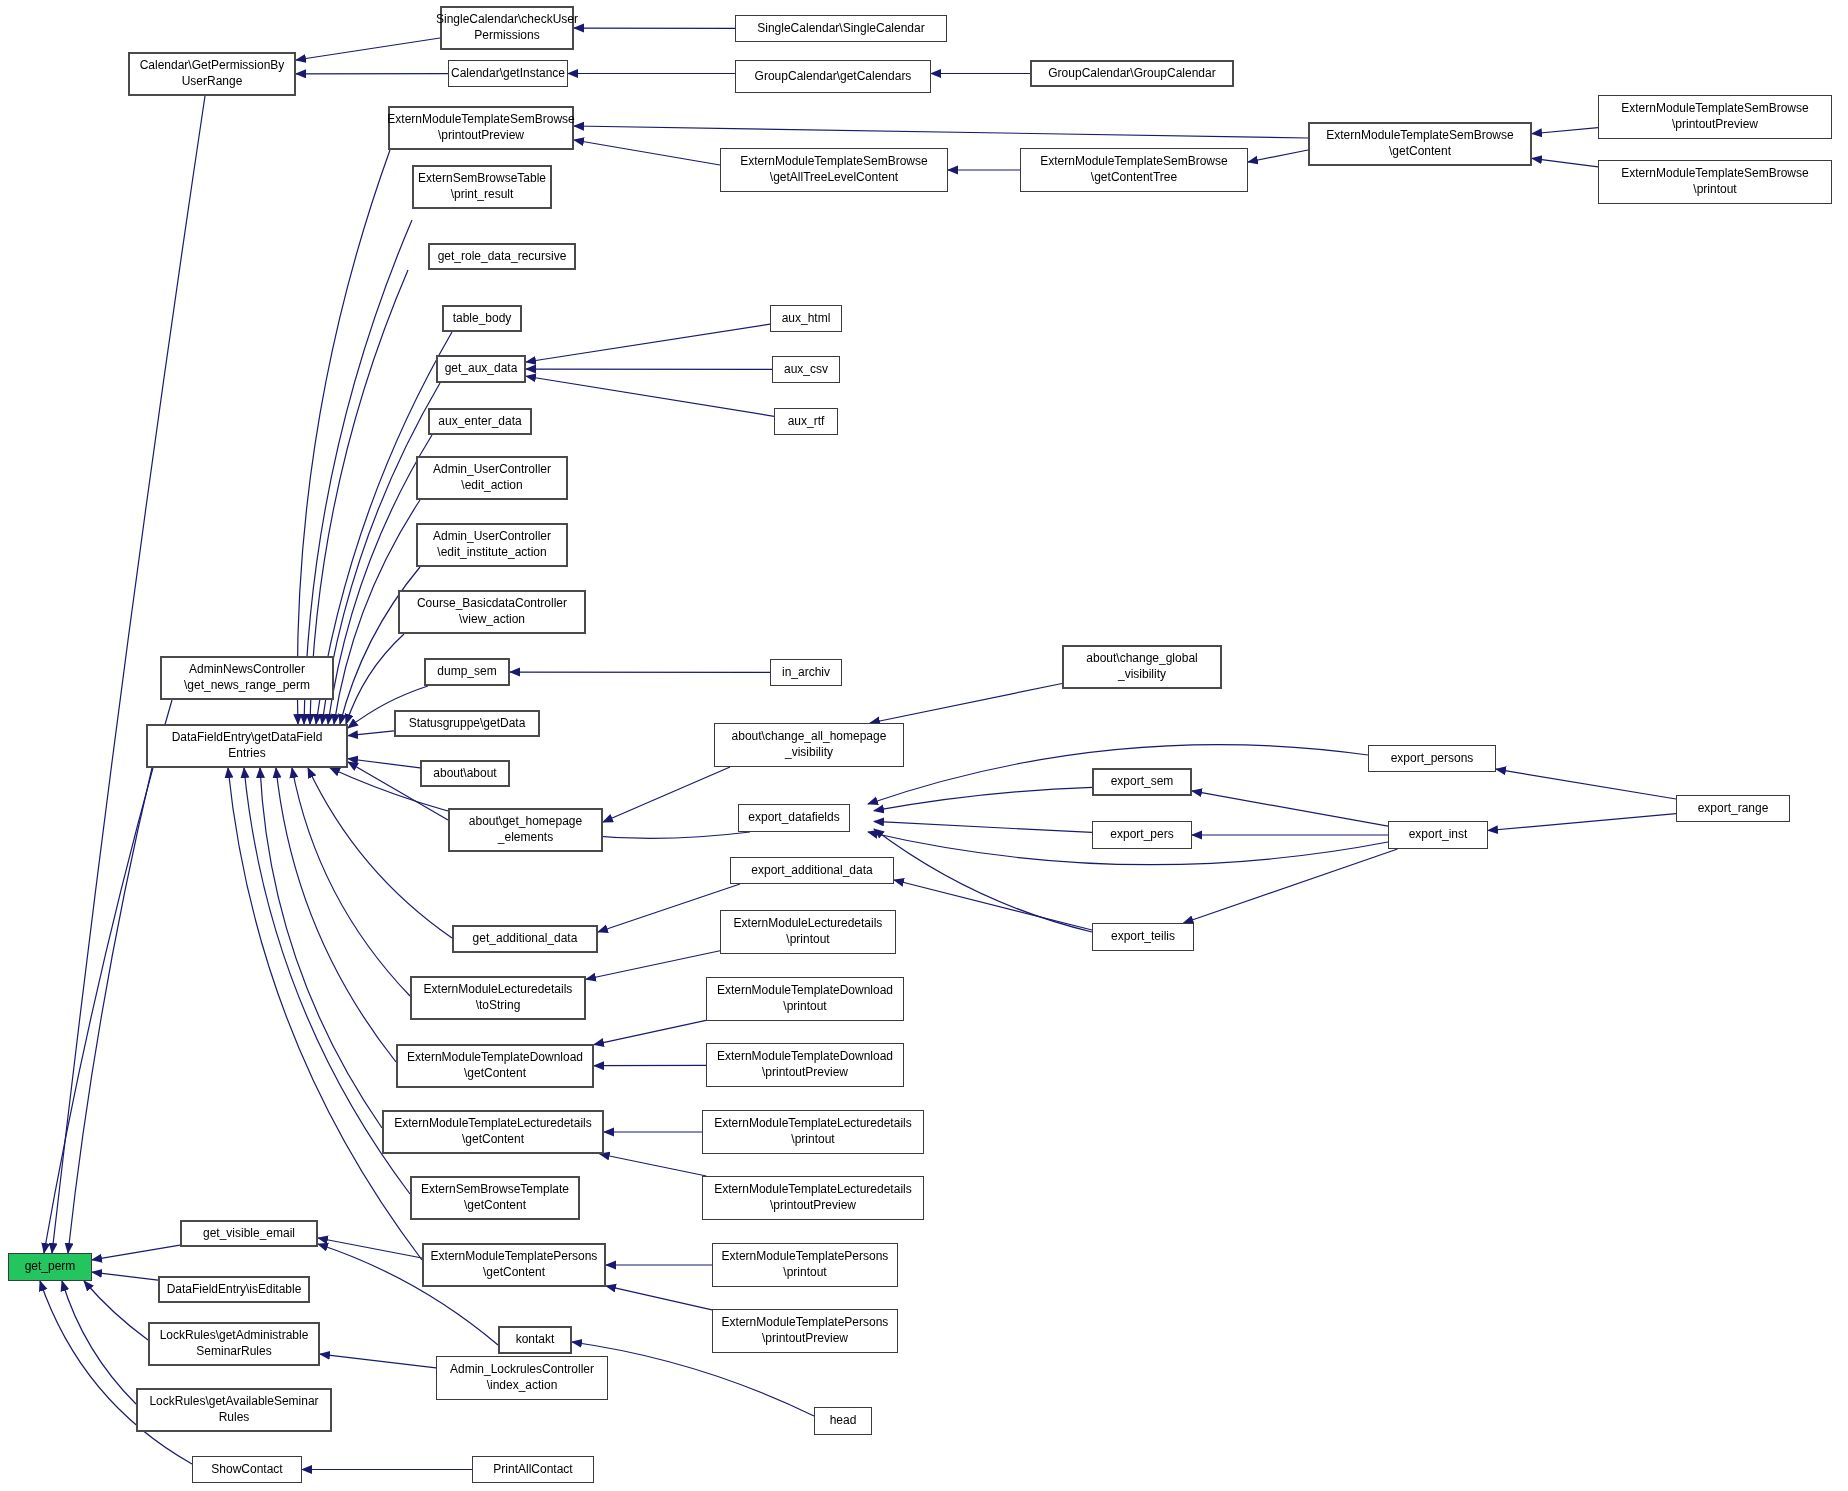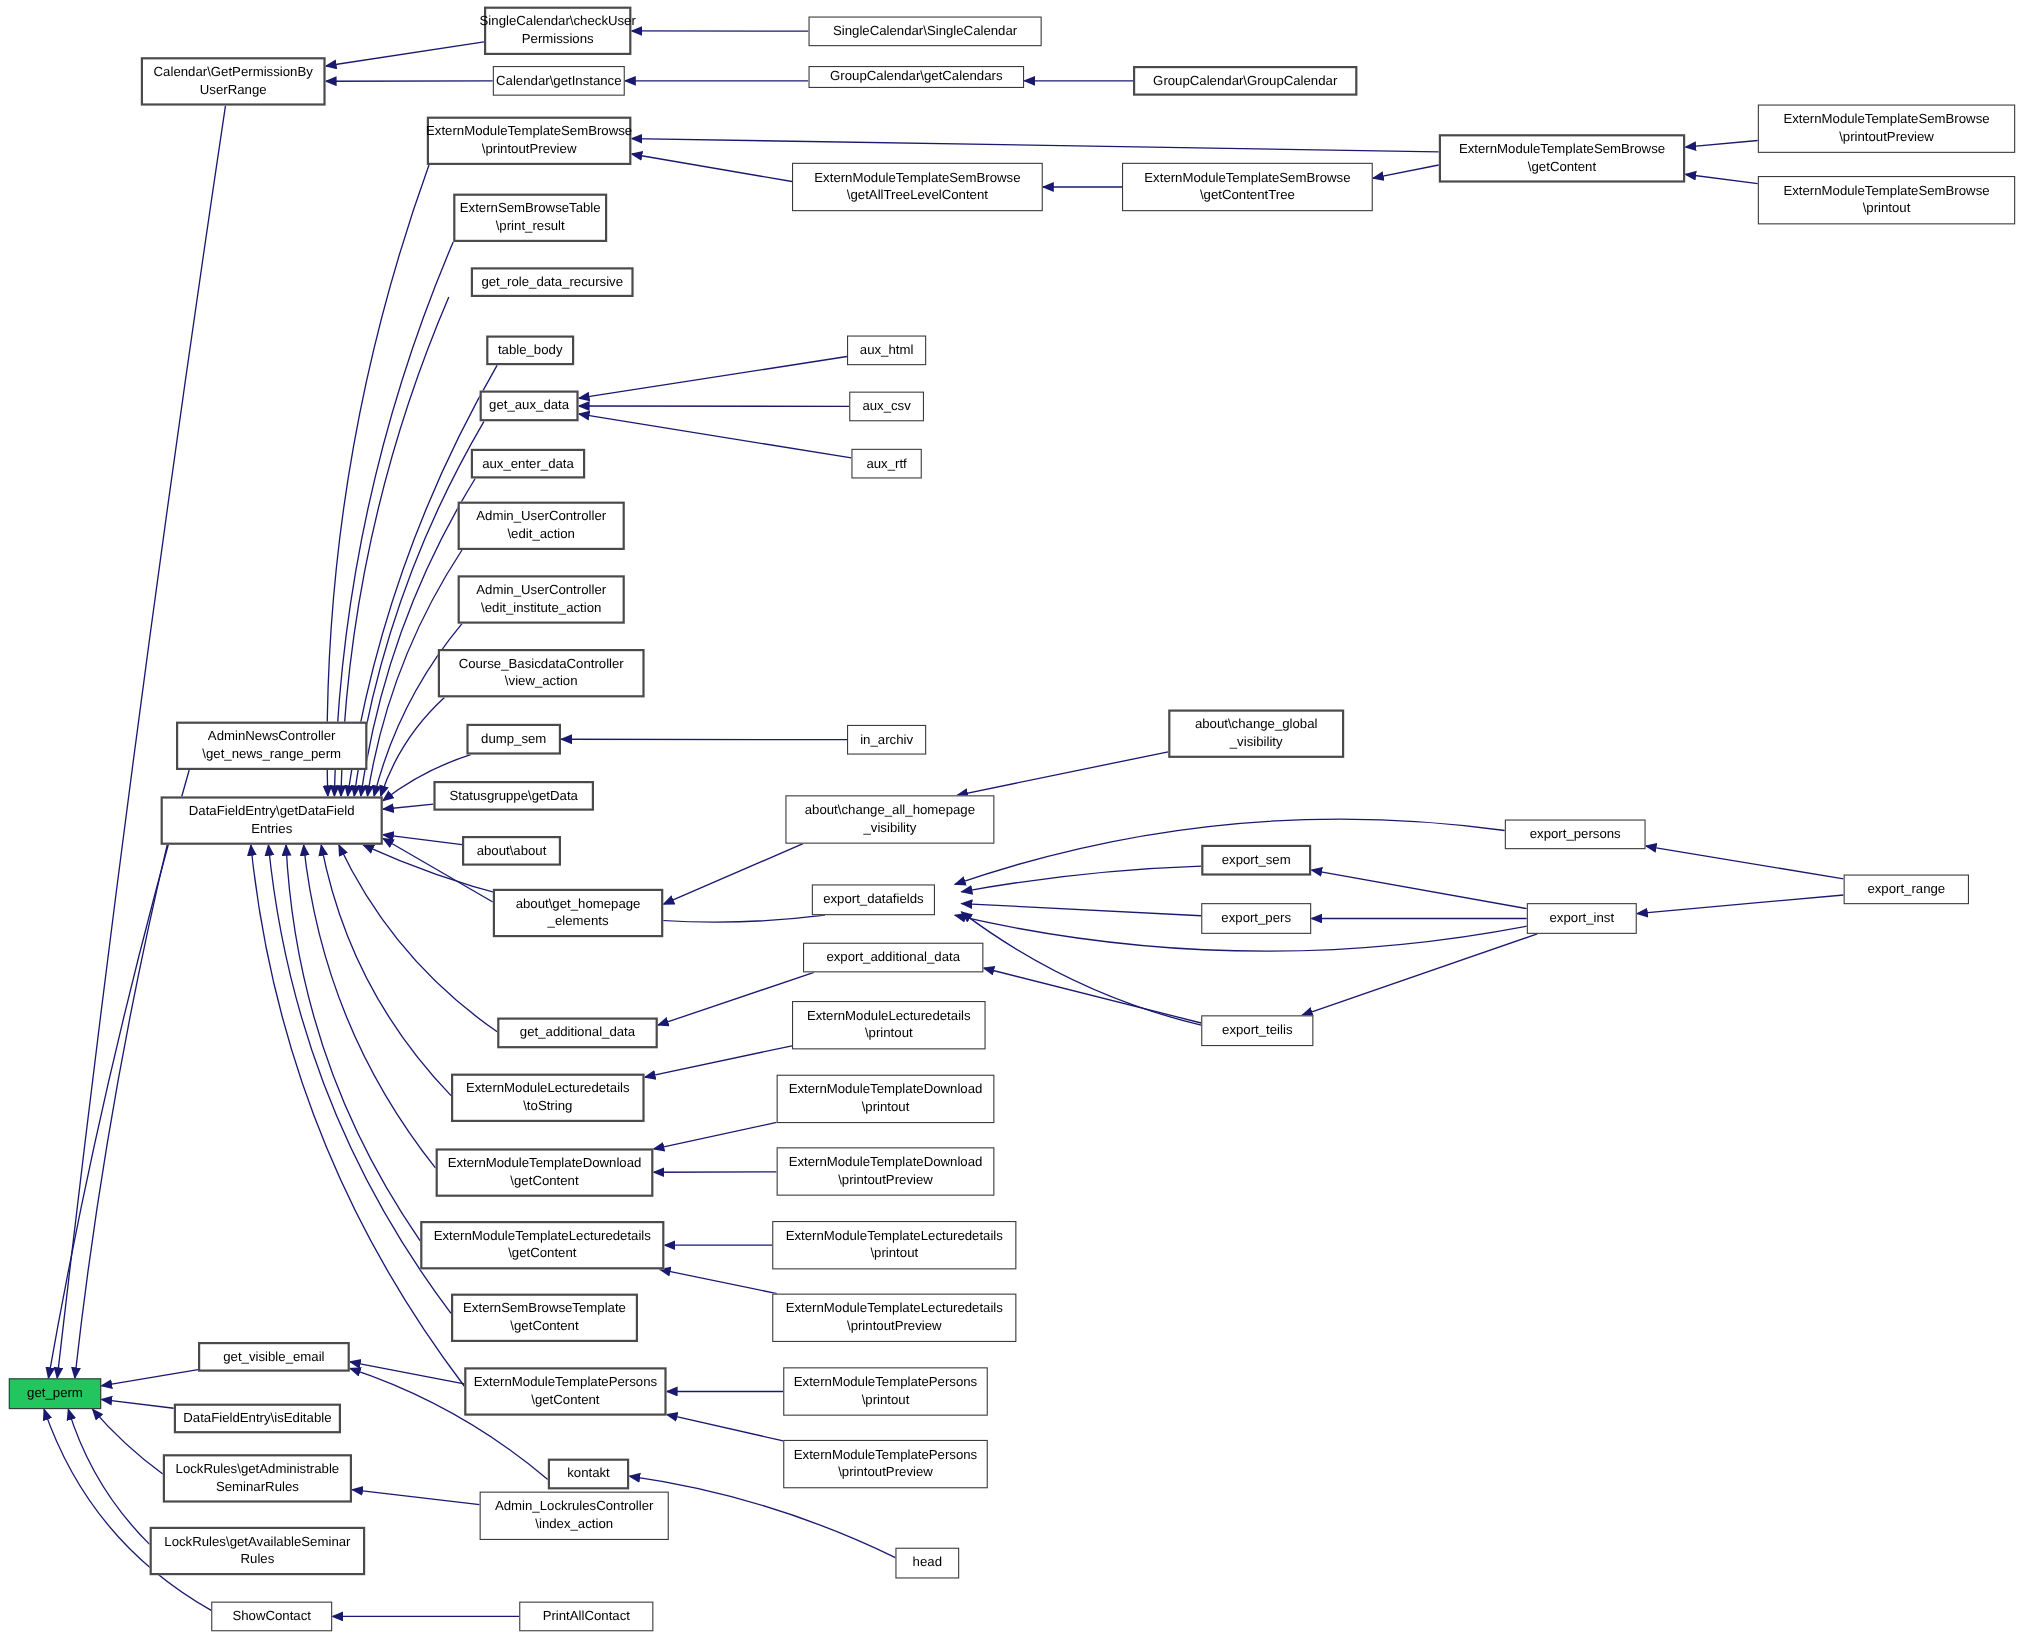--- a/index.html
+++ b/index.html
@@ -100,21 +100,21 @@
     <div class="node" style="left: 735px; top: 15px; width: 212px; height: 27px;">
       <span>SingleCalendar\SingleCalendar</span>
     </div>
     <div class="node bold" style="left: 128px; top: 52px; width: 168px; height: 44px;">
       <span>Calendar\GetPermissionBy</span>
       <span>UserRange</span>
     </div>
     <div class="node" style="left: 448px; top: 60px; width: 120px; height: 27px;">
       <span>Calendar\getInstance</span>
     </div>
-    <div class="node" style="left: 735px; top: 60px; width: 196px; height: 20px;">
+    <div class="node" style="left: 735px; top: 60px; width: 196px; height: 33px;">
       <span>GroupCalendar\getCalendars</span>
     </div>
     <div class="node bold" style="left: 1030px; top: 60px; width: 204px; height: 27px;">
       <span>GroupCalendar\GroupCalendar</span>
     </div>
     <div class="node bold" style="left: 388px; top: 106px; width: 186px; height: 44px;">
       <span>ExternModuleTemplateSemBrowse</span>
       <span>\printoutPreview</span>
     </div>
     <div class="node" style="left: 720px; top: 148px; width: 228px; height: 44px;">
@@ -130,21 +130,21 @@
       <span>\getContent</span>
     </div>
     <div class="node" style="left: 1598px; top: 95px; width: 234px; height: 44px;">
       <span>ExternModuleTemplateSemBrowse</span>
       <span>\printoutPreview</span>
     </div>
     <div class="node" style="left: 1598px; top: 160px; width: 234px; height: 44px;">
       <span>ExternModuleTemplateSemBrowse</span>
       <span>\printout</span>
     </div>
-    <div class="node bold" style="left: 412px; top: 176px; width: 140px; height: 44px;">
+    <div class="node bold" style="left: 412px; top: 165px; width: 140px; height: 44px;">
       <span>ExternSemBrowseTable</span>
       <span>\print_result</span>
     </div>
     <div class="node bold" style="left: 408px; top: 243px; width: 148px; height: 27px; margin-left: 20px;">
       <span>get_role_data_recursive</span>
     </div>
     <div class="node bold" style="left: 442px; top: 305px; width: 80px; height: 27px;">
       <span>table_body</span>
     </div>
     <div class="node bold" style="left: 436px; top: 355px; width: 90px; height: 28px;">

